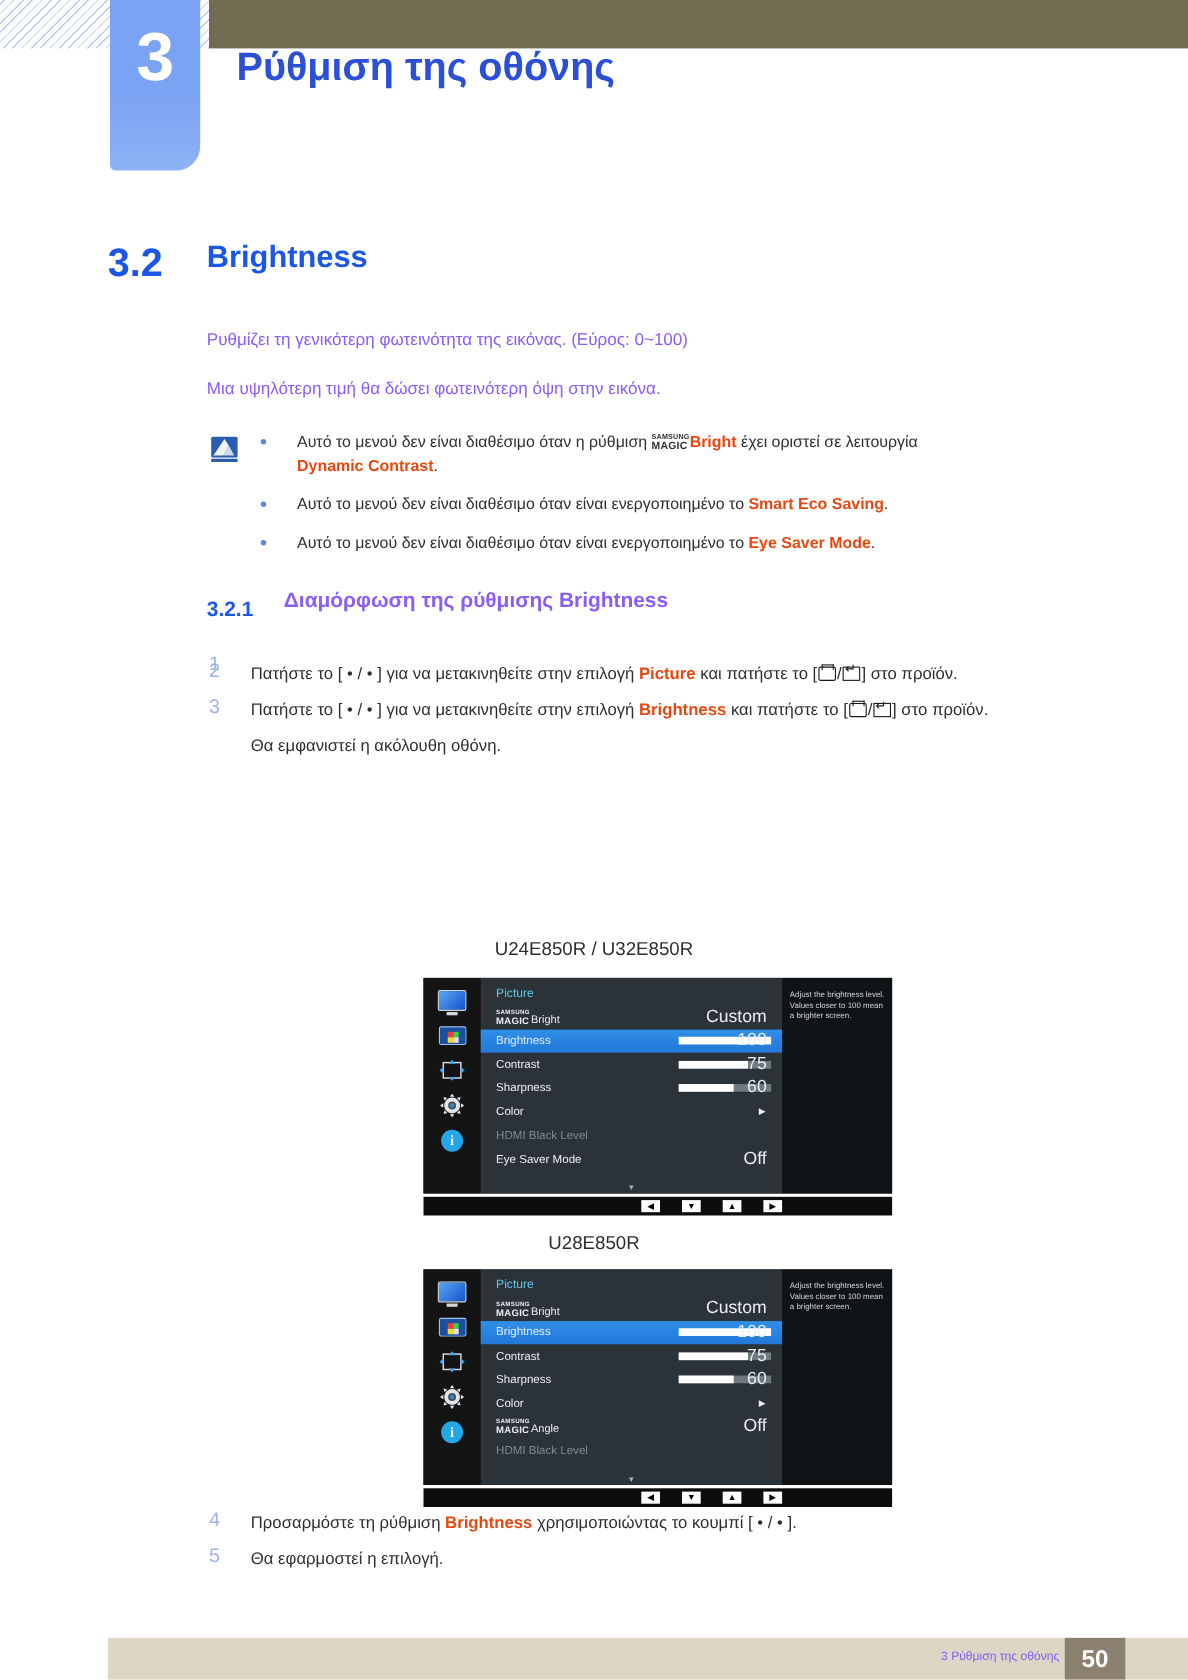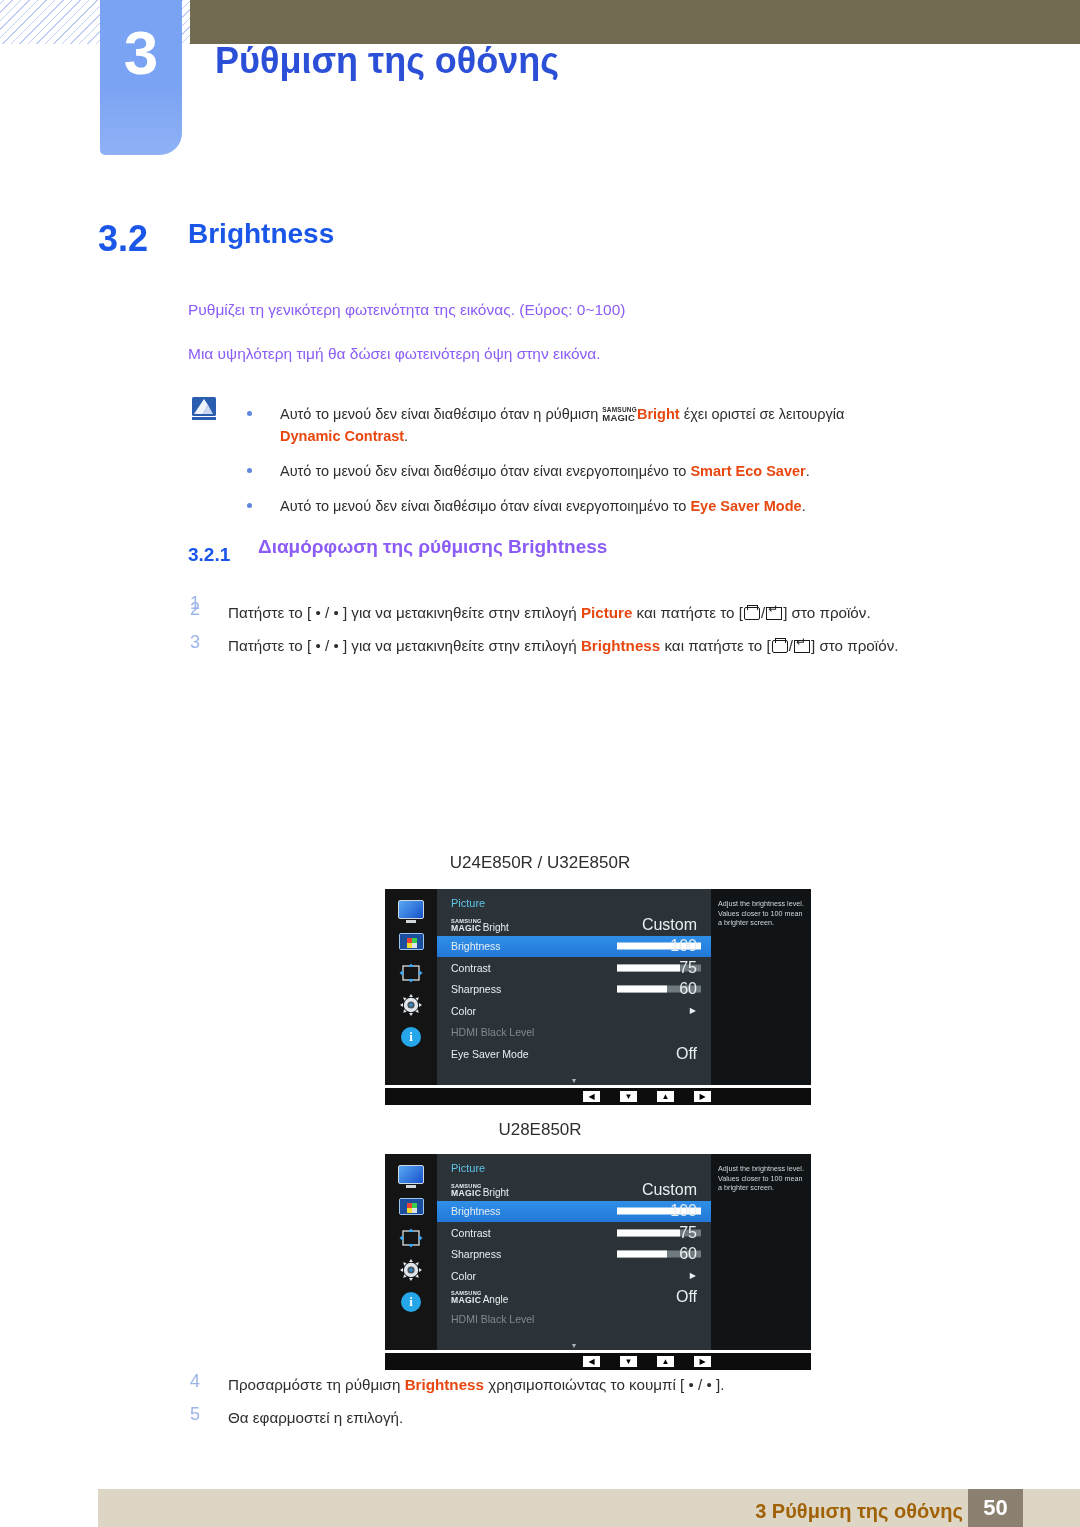--- a/index.html
+++ b/index.html
@@ -56,21 +56,21 @@
 
   .body-p {
     position:absolute; left:188px;
     font-size:15.5px; color:#8b5cf6; line-height:22px;
   }
   #p1 { top:299px; }
   #p2 { top:343px;text-align:right; }
 
   
   .note-icon { position:absolute; left:191px; top:396px; width:28px; height:26px; }
-  .note-list { position:absolute; left:242px; top:391px; width:740px;margin-top:12px; }
+  .note-list { position:absolute; left:232px; top:391px; width:740px; }
   .note-row { position:relative; padding-left:38px; margin-bottom:13px; }
   .note-row .dot {
     position:absolute; left:5px; top:8px; width:5px; height:5px;
     background:#5f86e0; border-radius:50%;
   }
   .note-txt { font-size:14.5px; line-height:22px; color:#2e2e2e; }
   .red { color:#e8470f; font-weight:bold; }
 
   
   .smagic { display:inline-block; vertical-align:-1px; position:relative; top:1px; }
@@ -173,22 +173,22 @@
   .ic-pic { width:25px; height:17px; border:1.5px solid #9ec6f0; border-radius:2px;
      background:#1b4f9e; position:relative; overflow:hidden; }
   .ic-move { width:24px; height:20px; position:relative; }
   .ic-gear { width:22px; height:22px; position:relative; }
   .ic-info { width:20px; height:20px; border-radius:50%; background:#25a6e8;
      color:#fff; font-size:13px; font-weight:bold; display:flex;
      align-items:center; justify-content:center; font-family:"Liberation Serif", serif; }
 
   
   .ftr-bar { position:absolute; left:98px; top:1489px; width:982px; height:38px; background:#ddd6c5; }
-  .ftr-txt { position:absolute; right:117px; top:1500px; font-size:20px;
-      font-weight:bold; color:#a16207; }
+  .ftr-txt { position:absolute; right:117px; top:1500px; font-size:11px;
+      font-weight:normal; color:#8b5cf6; }
   .ftr-page { position:absolute; left:968px; top:1489px; width:55px; height:38px;
       background:#8c8170; color:#ffffff; font-size:22px; font-weight:bold;
       display:flex; align-items:center; justify-content:center; }
 </style>
 </head>
 <body>
 
 <div class="hdr">
   <div class="hdr-hatch"></div>
   <div class="hdr-olive"></div>
@@ -217,21 +217,21 @@
   <div class="note-row">
     <span class="dot"></span>
     <span class="note-txt">
       <span>Αυτό το μενού δεν είναι διαθέσιμο όταν η ρύθμιση </span><span class="smagic"><span class="l1">SAMSUNG</span><span class="l2">MAGIC</span></span><span class="red">Bright</span><span> έχει οριστεί σε λειτουργία </span><br>
       <span class="red">Dynamic Contrast</span><span>.</span>
     </span>
   </div>
   <div class="note-row">
     <span class="dot"></span>
     <span class="note-txt">
-      <span>Αυτό το μενού δεν είναι διαθέσιμο όταν είναι ενεργοποιημένο το </span><span class="red">Smart Eco Saver</span><span>.</span>
+      <span>Αυτό το μενού δεν είναι διαθέσιμο όταν είναι ενεργοποιημένο το </span><span class="red">Smart Eco Saving</span><span>.</span>
     </span>
   </div>
   <div class="note-row">
     <span class="dot"></span>
     <span class="note-txt">
       <span>Αυτό το μενού δεν είναι διαθέσιμο όταν είναι ενεργοποιημένο το </span><span class="red">Eye Saver Mode</span><span>.</span>
     </span>
   </div>
 </div>
 
@@ -251,20 +251,21 @@
     </span>
   </div>
 
   <div class="step">
     <span class="idx">3</span>
     <span class="step-txt">
       <span>Πατήστε το [ </span><span class="bdot">•</span><span> / </span><span class="bdot">•</span><span> ] για να μετακινηθείτε στην επιλογή </span><span class="red">Brightness</span><span> και πατήστε το [</span><span class="key back"></span><span>/</span><span class="key enter"></span><span>] στο προϊόν.</span>
     </span>
   </div>
 
+  <div class="sub-note">Θα εμφανιστεί η ακόλουθη οθόνη.</div>
 </div>
 
 <div class="osd-caption" id="cap1">U24E850R / U32E850R</div>
 
 <div class="osd" id="osd1">
   <div class="osd-body">
     <div class="osd-side">
       <div class="sico">
           <div class="ic-monitor"></div>
         </div>

